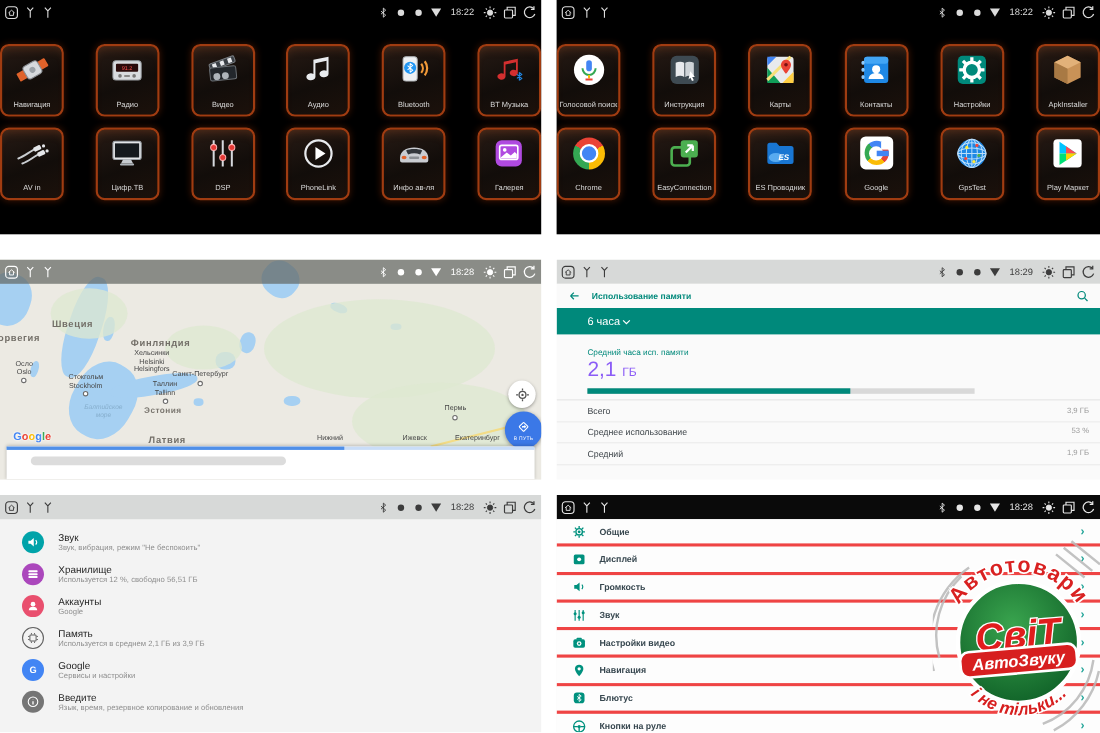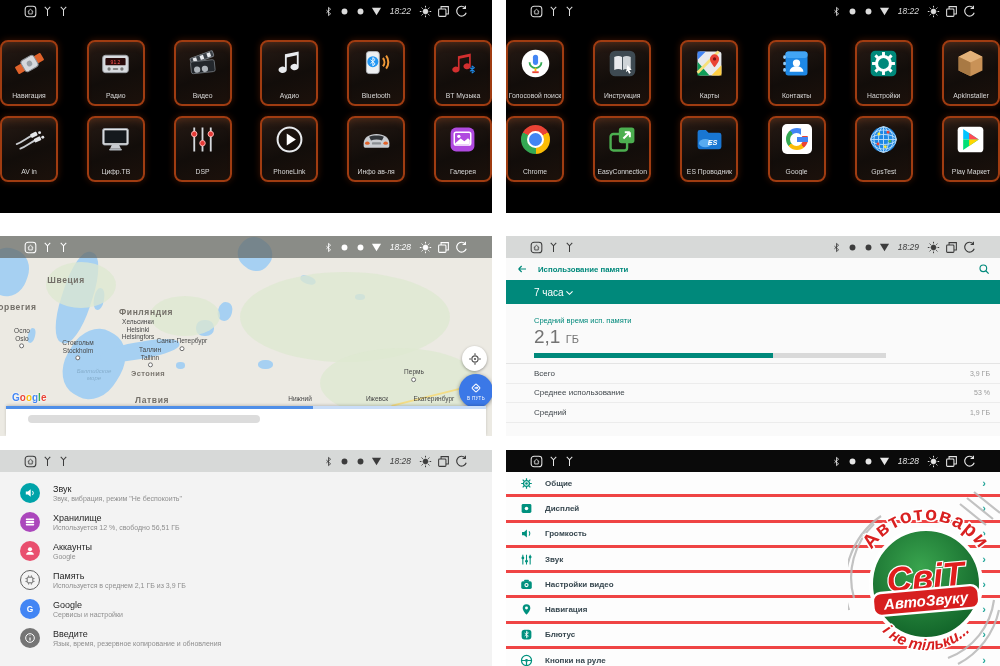--- a/index.html
+++ b/index.html
@@ -8,21 +8,21 @@
   .panel{position:absolute;overflow:hidden;}
   #p1{left:0;top:0;width:492px;height:213px;background:#000;}
   #p2{left:506px;top:0;width:494px;height:213px;background:#000;}
   #p3{left:0;top:236px;width:492px;height:200px;background:#eceae3;}
   #p4{left:506px;top:236px;width:494px;height:200px;background:#fafafa;}
   #p5{left:0;top:450px;width:492px;height:216px;background:#f3f3f3;}
   #p6{left:506px;top:450px;width:494px;height:216px;background:#f7f7f7;}
 
   
   .statusbar{display:flex;justify-content:space-between;align-items:center;
-             height:22px;padding:0 24px;box-sizing:border-box;font-size:8.5px;font-style:italic;}
+             height:22px;padding:0 4px;box-sizing:border-box;font-size:8.5px;}
   .sb-dark{background:transparent;color:#dcdcdc;}
   .sb-black{background:#0a0a0a;color:#e6e6e6;}
   .sb-light{background:#d7d9d8;color:#3c3c3c;}
   .sb-map{position:absolute;left:0;right:0;top:0;z-index:6;background:rgba(100,104,100,.72);color:#fff;}
   .sb-side{display:flex;align-items:center;gap:5px;}
   .sb-time{margin:0 3px;font-size:8.5px;}
   .ico{display:inline-flex;align-items:center;justify-content:center;line-height:0;}
   .sb-ic svg{width:11px;height:11px;}
   .sb-ic.big svg{width:13px;height:13px;}
 
@@ -80,21 +80,21 @@
   .mapcard .pill{margin:6px 0 0 22px;width:232px;height:8px;border-radius:4px;background:#dcdcdc;}
 
   
   .appbar{display:flex;align-items:center;height:22px;background:#fafafa;padding:0 10px;gap:10px;}
   .appbar svg{width:12px;height:12px;}
   .appbar .atitle{font-size:7.8px;color:#00897b;font-weight:bold;flex:1;}
   .period{display:flex;align-items:center;height:24px;background:#00897b;color:#fff;padding:0 10px 0 28px;}
   .period .ptxt{font-size:10px;}
   .period svg{width:11px;height:11px;margin-left:auto;}
   .avg-label{margin:12px 0 0 28px;font-size:7.5px;color:#00897b;}
-  .avg-value{margin:1px 0 0 28px;color:#737373;font-size:19px;}
+  .avg-value{margin:1px 0 0 28px;color:#8b5cf6;font-size:19px;}
   .avg-value .unit{font-size:11px;}
   .track2{margin:5px 28px 0;width:352px;height:5px;background:#d9d9d9;}
   .track2 .fill2{height:5px;width:68%;background:#00897b;}
   .memrows{margin-top:5px;}
   .mrow{display:flex;align-items:center;height:18.5px;padding:0 10px 0 28px;border-bottom:1px solid #ececec;}
   .mrow:first-child{border-top:1px solid #e4e4e4;}
   .mrow .ml1{font-size:8px;color:#40474c;}
   .mrow .mv1{margin-left:auto;font-size:7px;color:#9a9a9a;}
 
   
@@ -578,21 +578,21 @@
         <div class="w" style="left: 258px; top: 124px; width: 15px; height: 9px; transform: rotate(0deg);"></div>
         <div class="w" style="left: 176px; top: 126px; width: 9px; height: 7px; transform: rotate(0deg);"></div>
         <div class="w" style="left: 300px; top: 40px; width: 16px; height: 8px; transform: rotate(20deg);"></div>
         <div class="w" style="left: 355px; top: 58px; width: 10px; height: 6px; transform: rotate(0deg);"></div>
         <div class="grn" style="left: 240px; top: 36px; width: 210px; height: 90px;"></div>
         <div class="grn" style="left: 320px; top: 112px; width: 160px; height: 70px;"></div>
         <div class="grn" style="left: 46px; top: 26px; width: 70px; height: 46px;"></div>
         <div class="grn" style="left: 150px; top: 60px; width: 70px; height: 40px;"></div>
         <div class="road" style="left: 300px; top: 178px; width: 120px; transform: rotate(-6deg);"></div>
         <div class="road" style="left: 390px; top: 158px; width: 90px; transform: rotate(-14deg);"></div>
-        <div class="ml country" style="left: 66px; top: 44px;">Швеция</div>
+        <div class="ml country" style="left: 66px; top: 58px;">Швеция</div>
         <div class="ml country" style="left: 14px; top: 71px;">Норвегия</div>
         <div class="ml country" style="left: 146px; top: 76px;">Финляндия</div>
         <div class="ml city" style="left: 138px; top: 93px;">Хельсинки<br>Helsinki<br>Helsingfors</div>
         <div class="ml city" style="left: 182px; top: 108px;">Санкт-Петербург<span class="mdot"></span></div>
         <div class="ml city" style="left: 22px; top: 102px;">Осло<br>Oslo<span class="mdot"></span></div>
         <div class="ml city" style="left: 78px; top: 114px;">Стокгольм<br>Stockholm<span class="mdot"></span></div>
         <div class="ml city" style="left: 150px; top: 121px;">Таллин<br>Tallinn<span class="mdot"></span></div>
         <div class="ml region" style="left: 148px; top: 138px;">Эстония</div>
         <div class="ml water" style="left: 94px; top: 139px;">Балтийское<br>море</div>
         <div class="ml country" style="left: 152px; top: 164px;">Латвия</div>
@@ -761,28 +761,28 @@
         </span>
       <span class="atitle">Использование памяти</span>
       <span class="ico" id="t-search">
           <svg viewBox="0 0 18 18" fill="none" stroke="#00897b" stroke-width="1.7">
             <circle cx="8" cy="8" r="5"></circle>
             <path d="M12 12 L16 16"></path>
           </svg>
         </span>
     </div>
     <div class="period">
-      <span class="ptxt">7 часа</span>
+      <span class="ptxt">6 часа</span>
       <span class="ico" id="t-chev">
           <svg viewBox="0 0 18 18" fill="none" stroke="#fff" stroke-width="1.8">
             <path d="M4 7 l5 5 5 -5"></path>
           </svg>
         </span>
     </div>
-    <div class="avg-label">Средний время исп. памяти</div>
+    <div class="avg-label">Средний часа исп. памяти</div>
     <div class="avg-value">
       <span>2,1</span>
       <span class="unit">ГБ</span>
     </div>
     <div class="track2">
       <div class="fill2"></div>
     </div>
     <div class="memrows" id="memrows">
         <div class="mrow">
           <span class="ml1">Всего</span>

